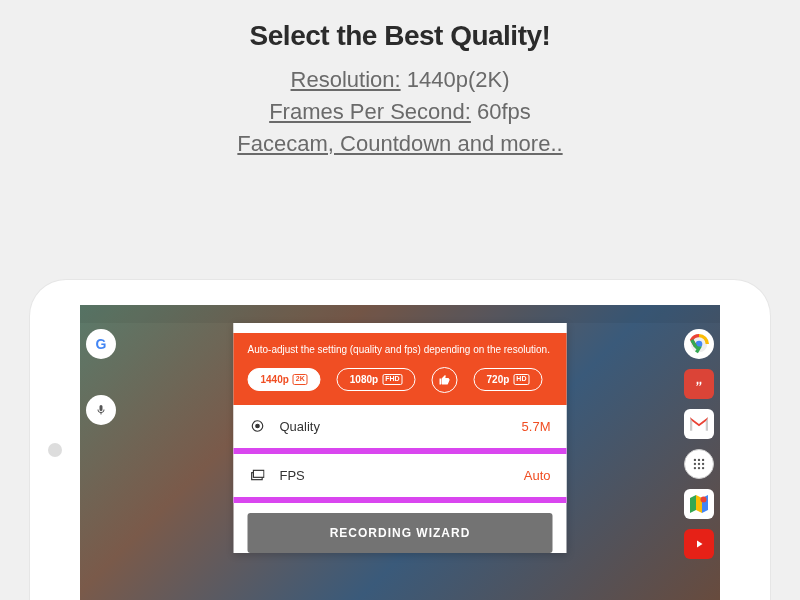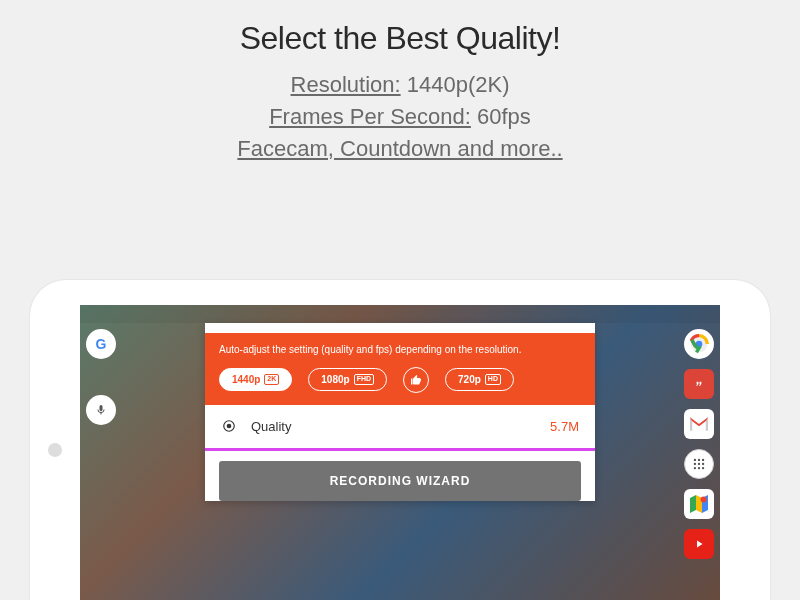--- a/index.html
+++ b/index.html
@@ -9,22 +9,22 @@
     background: #f0f0f0;
     font-family: -apple-system, BlinkMacSystemFont, "Segoe UI", Arial, sans-serif;
     overflow: hidden;
     position: relative;
   }
   .header {
     text-align: center;
     padding-top: 20px;
   }
   .title {
-    font-size: 32px;
-    font-weight: 400;
+    font-size: 28px;
+    font-weight: 700;
     color: #2b2b2b;
     margin-bottom: 12px;
     letter-spacing: -0.5px;
   }
   .spec-line {
     font-size: 22px;
     color: #6a6a6a;
     line-height: 1.45;
   }
   .spec-label {
@@ -91,21 +91,21 @@
     align-items:center;
     justify-content:center;
     font-size:14px;
   }
   .dock-circle { border-radius:50%; }
   .panel {
     position: absolute;
     left: 50%;
     transform: translateX(-50%);
     top: 18px;
-    width: 390px;
+    width: 333px;
     background: #fff;
     box-shadow: 0 2px 8px rgba(0,0,0,0.2);
   }
   .panel-top-strip {
     height: 10px;
     background: #fff;
   }
   .panel-orange {
     background: #f04e23;
     padding: 10px 14px 12px 14px;
@@ -150,21 +150,21 @@
     width:26px;height:26px;padding:0;
     justify-content:center;
   }
   .list {
     background: #fff;
   }
   .row {
     display: flex;
     align-items: center;
     padding: 14px 16px;
-    border-bottom: 3px solid #d946ef;
+    border-bottom: 6px solid #d946ef;
     cursor: pointer;
   }
   .row-icon {
     width: 16px;
     display:inline-flex;
     align-items:center;
     justify-content:center;
     margin-right: 14px;
     color:#333;
   }
@@ -299,18 +299,28 @@
         <div class="row">
           <span class="row-icon">
             <svg width="14" height="14" viewBox="0 0 24 24" fill="none" stroke="#333" stroke-width="2">
                 <circle cx="12" cy="12" r="9"></circle>
                 <circle cx="12" cy="12" r="3" fill="#333"></circle>
               </svg>
           </span>
           <span class="row-label">Quality</span>
           <span class="row-value">5.7M</span>
         </div>
+        <div class="row">
+          <span class="row-icon">
+            <svg width="14" height="12" viewBox="0 0 24 20" fill="none" stroke="#333" stroke-width="2">
+                <rect x="2" y="6" width="18" height="12"></rect>
+                <rect x="5" y="2" width="18" height="12" fill="#fff"></rect>
+              </svg>
+          </span>
+          <span class="row-label">FPS</span>
+          <span class="row-value">Auto</span>
+        </div>
       </div>
       <div class="wizard">RECORDING WIZARD</div>
     </div>
 
   </div>
 </div>
 
 </body></html>

